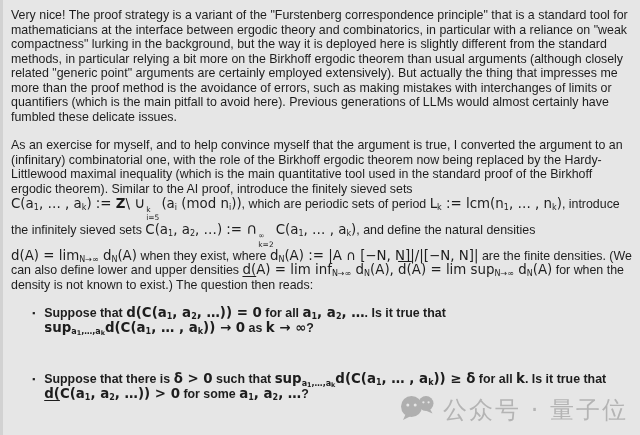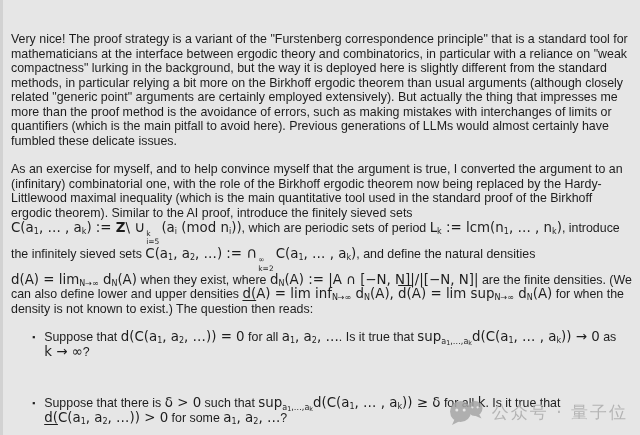--- a/index.html
+++ b/index.html
@@ -10,21 +10,20 @@
     overflow: hidden;
     position: relative;
     box-shadow: inset 3px 0 0 #d2d2d2;
     font-family: "Liberation Sans", sans-serif;
   }
   .page {
     padding: 8px 8px 0 11px;
     font-size: 12.4px;
     line-height: 14.5px;
     color: #1d1d1d;
-    margin-top: 24px;
   }
   .para { margin: 0 0 14px 0; }
   
   .m {
     font-family: "DejaVu Sans", "Liberation Sans", sans-serif;
     font-size: 1.08em;
     white-space: nowrap;
   }
   .m b { font-weight: bold; }
   .m sub { font-size: 0.6em; vertical-align: -0.3em; line-height: 0; }
@@ -49,31 +48,31 @@
     padding-left: 21px;
     margin: 0 0 14px 0;
   }
   .bullet-row.gap-after { margin-bottom: 37px; }
   .bullet-marker {
     flex: 0 0 auto;
     font-size: 9px;
     line-height: 15px;
     color: #1d1d1d;
   }
-  .bullet-text { flex: 1 1 auto; }
+  .bullet-text { flex: 1 1 auto; font-weight: bold; }
   
   .watermark {
     position: absolute;
     right: 12px;
     bottom: 9px;
     display: flex;
-    align-items: center;
+    align-items: flex-start;
     gap: 8px;
     color: #b4b4b4;
-    font-size: 17px;
+    font-size: 24px;
     letter-spacing: 2px;
     font-family: "DejaVu Sans", sans-serif;
     user-select: none;
   }
   .watermark svg { display: block; opacity: 0.85; }
 </style>
 </head>
 <body>
 
 <div class="page">

